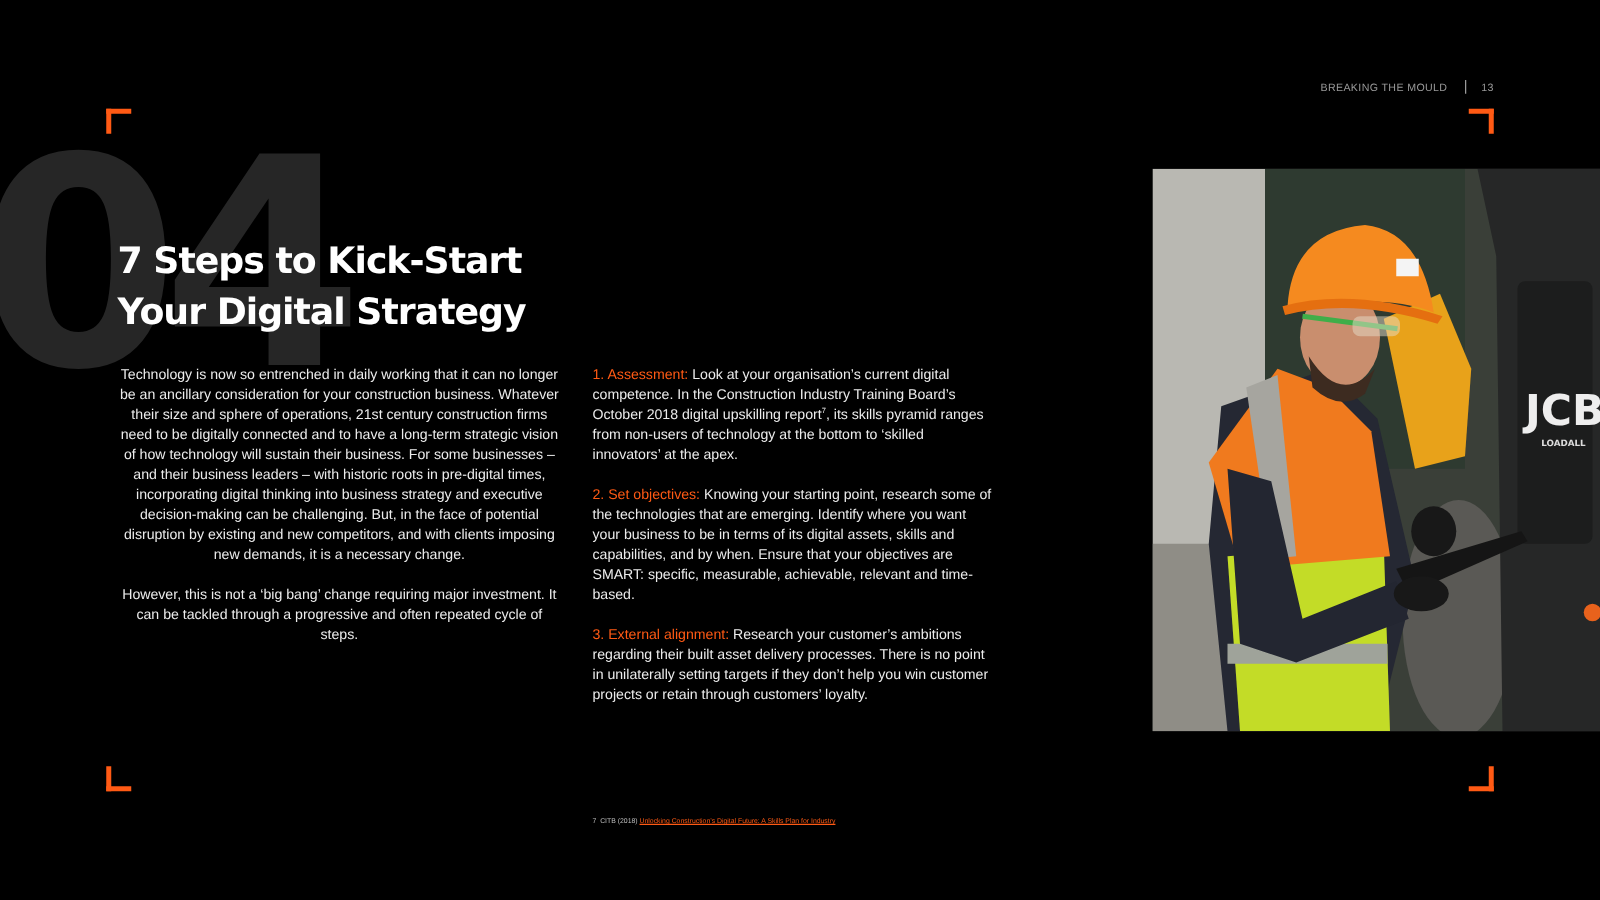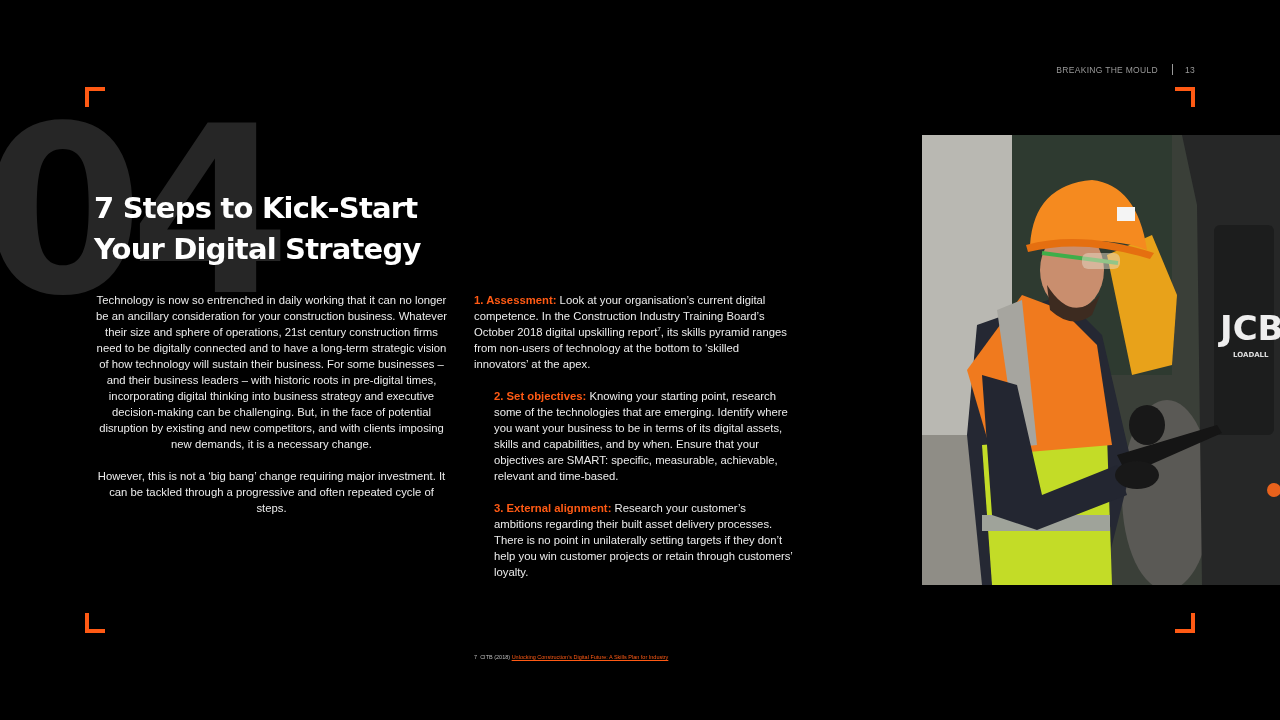--- a/index.html
+++ b/index.html
@@ -16,22 +16,22 @@
   .bracket.br { left: 1175px; top: 613px; border-right: 4px solid #ff5a14; border-bottom: 4px solid #ff5a14; }
 
   .big-number { position: absolute; left: -18px; top: 96px; font-family: "DejaVu Sans", sans-serif; font-weight: bold; font-size: 232px; line-height: 1; letter-spacing: -14px; color: #262626; z-index: 0; }
 
   .title { position: absolute; left: 94px; top: 188px; width: 400px; font-family: "DejaVu Sans", sans-serif; font-weight: bold; font-size: 29px; line-height: 41px; letter-spacing: -0.8px; color: #fff; z-index: 1; }
 
   .intro { position: absolute; left: 94px; top: 292px; width: 355px; font-size: 11.3px; line-height: 16px; color: #ececec; z-index: 1; text-align: center; }
   .intro p + p { margin-top: 16px; }
 
   .steps { position: absolute; left: 474px; top: 292px; width: 320px; font-size: 11.3px; line-height: 16px; color: #ececec; }
-  .steps .step + .step { margin-top: 16px; margin-left: 20px; }
-  .steps .step-label { color: #ff5a14; font-weight: bold; }
+  .steps .step + .step { margin-top: 16px; }
+  .steps .step-label { color: #ff5a14; font-weight: normal; }
   .steps sup { font-size: 6px; vertical-align: super; line-height: 0; }
 
   .footnote { position: absolute; left: 474px; top: 654px; font-size: 5.5px; color: #bdbdbd; }
   .footnote .fn-link { color: #ff5a14; text-decoration: underline; }
 
   .photo { position: absolute; left: 922px; top: 135px; width: 358px; height: 450px; overflow: hidden; background: #404040; }
   .photo svg { display: block; }
 </style>
 </head>
 <body>

